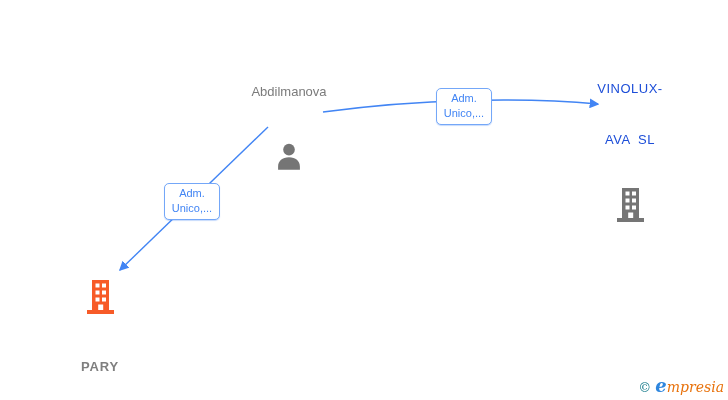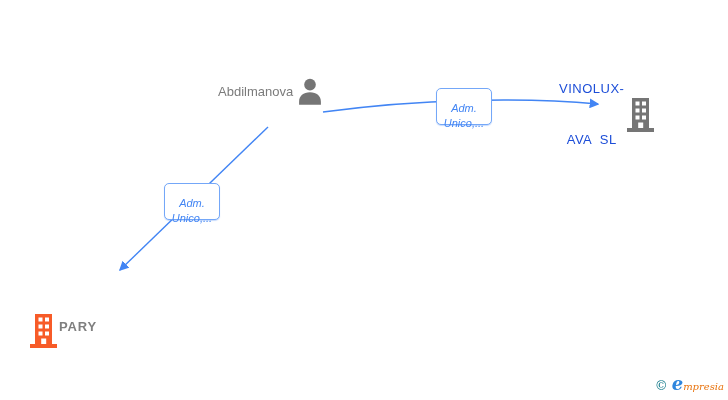--- a/index.html
+++ b/index.html
@@ -3,49 +3,49 @@
 <meta charset="utf-8">
 <style>
   html,body{margin:0;padding:0;background:#fff;}
   .canvas{
     position:relative;width:728px;height:400px;background:#ffffff;overflow:hidden;
     font-family:"Liberation Sans",sans-serif;
   }
   svg.edges{position:absolute;left:0;top:0;width:728px;height:400px;}
   .edge-path{stroke:#4285F4;stroke-width:1.4;fill:none;}
 
-  .node{position:absolute;display:flex;flex-direction:row;align-items:center;cursor:pointer;}
+  .node{position:absolute;display:flex;flex-direction:column;align-items:center;cursor:pointer;}
   .node-label{color:#7b7b7b;font-size:13px;line-height:17px;text-align:center;white-space:pre;}
   .company-label{letter-spacing:.5px;color:#1d4ed8;}
   .company-label.bold{font-weight:bold;color:#7f7f7f;letter-spacing:.8px;}
 
   .person-node{left:218px;top:49px;width:142px;}
   .person-node .icon{margin-top:5px;color:#757575;}
   .vinolux-node{left:559px;top:46px;width:142px;}
   .vinolux-node .icon{margin-top:6px;color:#757575;}
   .pary-node{left:27px;top:279px;width:146px;}
   .pary-node .icon{color:#F75B28;}
   .pary-node .node-label{margin-top:5px;}
 
   .edge-label{
     position:absolute;box-sizing:border-box;width:56px;height:37px;
     background:#fff;border:1px solid #74A7F8;border-radius:5px;
     color:#4285F4;font-size:11px;line-height:15px;text-align:center;
-    padding-top:12px;box-shadow:0 1px 1px rgba(66,133,244,.3);cursor:pointer;font-style:italic;
+    padding-top:2px;box-shadow:0 1px 1px rgba(66,133,244,.3);cursor:pointer;
   }
   .edge-label-1{left:436px;top:88px;}
   .edge-label-2{left:164px;top:183px;}
 
   .footer-logo{
     position:absolute;right:4px;bottom:4px;display:flex;align-items:baseline;
     cursor:pointer;font-family:"DejaVu Serif",serif;
   }
   .copyright{color:#147A8A;font-size:13px;margin-right:4px;font-style:normal;}
   .logo-e{color:#2E86DE;font-size:18px;font-style:italic;font-weight:bold;line-height:18px;}
-  .logo-rest{color:#E8720C;font-size:10px;font-style:italic;line-height:18px;}
+  .logo-rest{color:#E8720C;font-size:14px;font-style:italic;line-height:18px;}
 </style>
 </head>
 <body>
 
 <div class="canvas">
 
   <svg class="edges" viewBox="0 0 728 400">
     <defs>
       <marker id="arrow" viewBox="0 0 10 10" refX="8.5" refY="5" markerWidth="7" markerHeight="7" orient="auto-start-reverse">
         <path d="M0,0 L10,5 L0,10 z" fill="#4285F4"></path>

